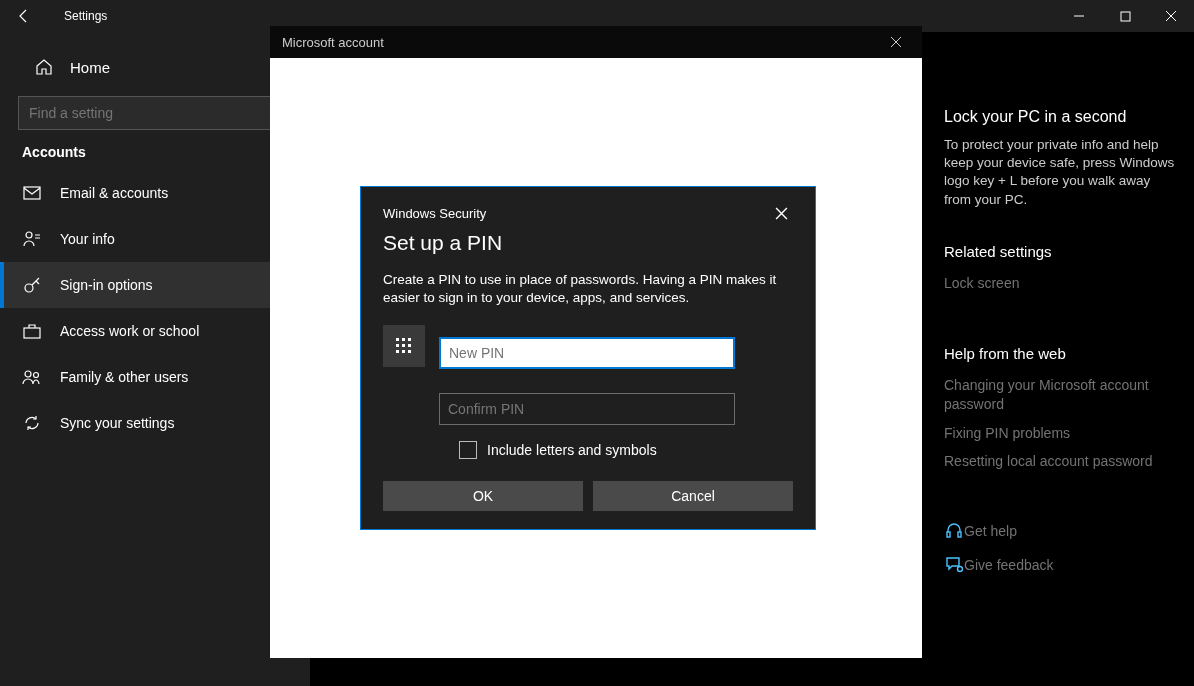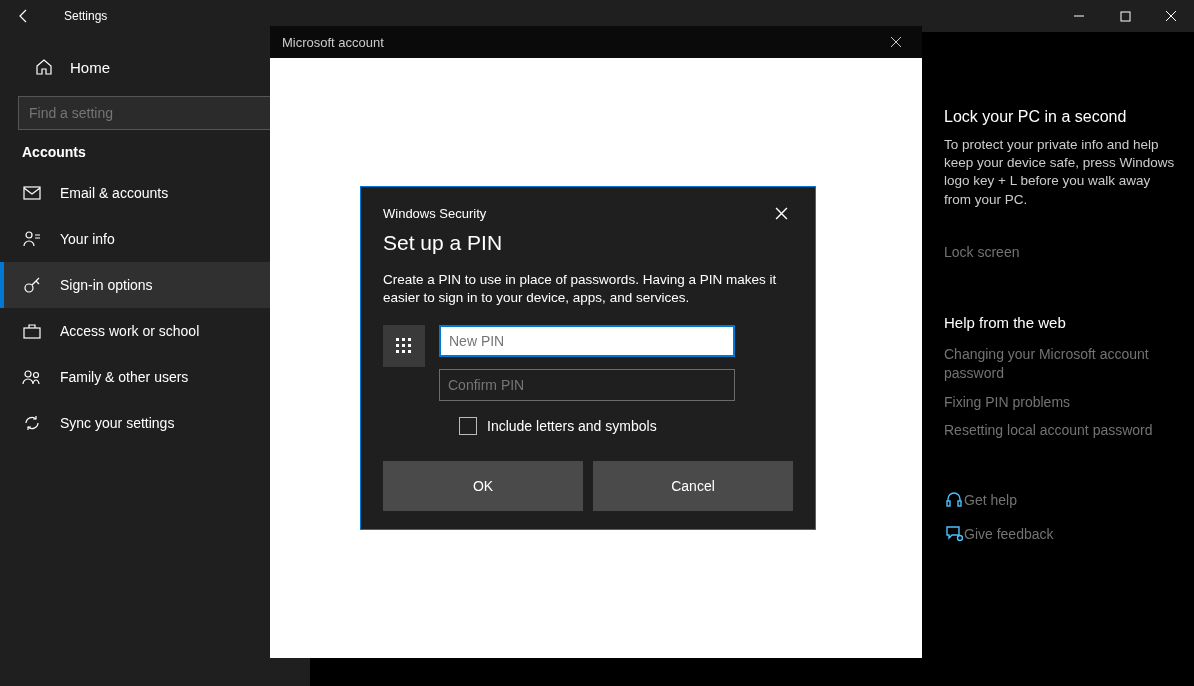--- a/index.html
+++ b/index.html
@@ -49,26 +49,26 @@
 
 .sec-dialog { position: absolute; left: 360px; top: 186px; width: 456px; height: 344px; background: #1f1f1f; border: 1px solid #0078d4; padding: 14px 22px 18px 22px; }
 .sec-dialog .sd-top { display:flex; justify-content: space-between; align-items:center; margin-bottom: 6px; }
 .sec-dialog .sd-top .wlabel { font-size: 13px; color: #fff; }
 .sec-dialog .sd-top .xbtn { width: 24px; height: 24px; display:flex; align-items:center; justify-content:center; color:#fff; font-size:14px; }
 .sec-dialog h2 { font-size: 21px; font-weight: 400; color:#fff; margin-bottom: 16px; }
 .sec-dialog .desc { font-size: 13.5px; color: #fff; line-height: 1.35; margin-bottom: 18px; }
 .pin-row { display:flex; gap: 14px; }
 .keypad { width: 42px; height: 42px; background: #3a3a3a; display:flex; align-items:center; justify-content:center; flex-shrink:0; }
 .pin-fields { flex:1; display:flex; flex-direction: column; gap: 12px; }
-.pin-input { height: 32px; width: 296px; background:#fff; border: 2px solid #0078d4; color:#000; padding: 0 8px; font-size: 14px; outline:none; }
+.pin-input { height: 32px; width: 296px; background:#fff; border: 2px solid #0078d4; color:#000; padding: 0 8px; font-size: 14px; outline:none;margin-top:12px; }
 .pin-input.secondary { background: #1f1f1f; border: 1px solid #6b6b6b; color:#ccc; }
 .inc-row { display:flex; align-items:center; gap: 10px; margin-top: 16px; margin-left: 76px; }
 .chk { width: 18px; height: 18px; border: 1.5px solid #bbb; background: transparent; }
 .btn-row { position:absolute; left:22px; right:22px; bottom:18px; display:flex; gap: 10px; }
-.dbtn { flex:1; height: 50px; background: #4a4a4a; color:#fff; border:none; font-size:14px; }
+.dbtn { flex:1; height: 30px; background: #4a4a4a; color:#fff; border:none; font-size:14px; }
 
 svg { display:block; }
 </style>
 </head>
 <body>
 
 <div class="accentbar"></div>
 
 <div class="titlebar">
   <div class="back">
@@ -178,20 +178,21 @@
     </div>
   </div>
 
   <div class="main-area">
 
     <div class="rightcol">
       <h3>Lock your PC in a second</h3>
       <p>To protect your private info and help keep your device safe, press Windows logo key + L before you walk away from your PC.</p>
 
       <div style="margin-bottom:52px;">
+        <div class="sectitle">Related settings</div>
         <a href="#">Lock screen</a>
       </div>
 
       <div class="sectitle">Help from the web</div>
       <a href="#" class="link-spaced">Changing your Microsoft account password</a>
       <a href="#" class="link-spaced">Fixing PIN problems</a>
       <a href="#" class="link-spaced">Resetting local account password</a>
 
       <div style="height:40px;"></div>
 

